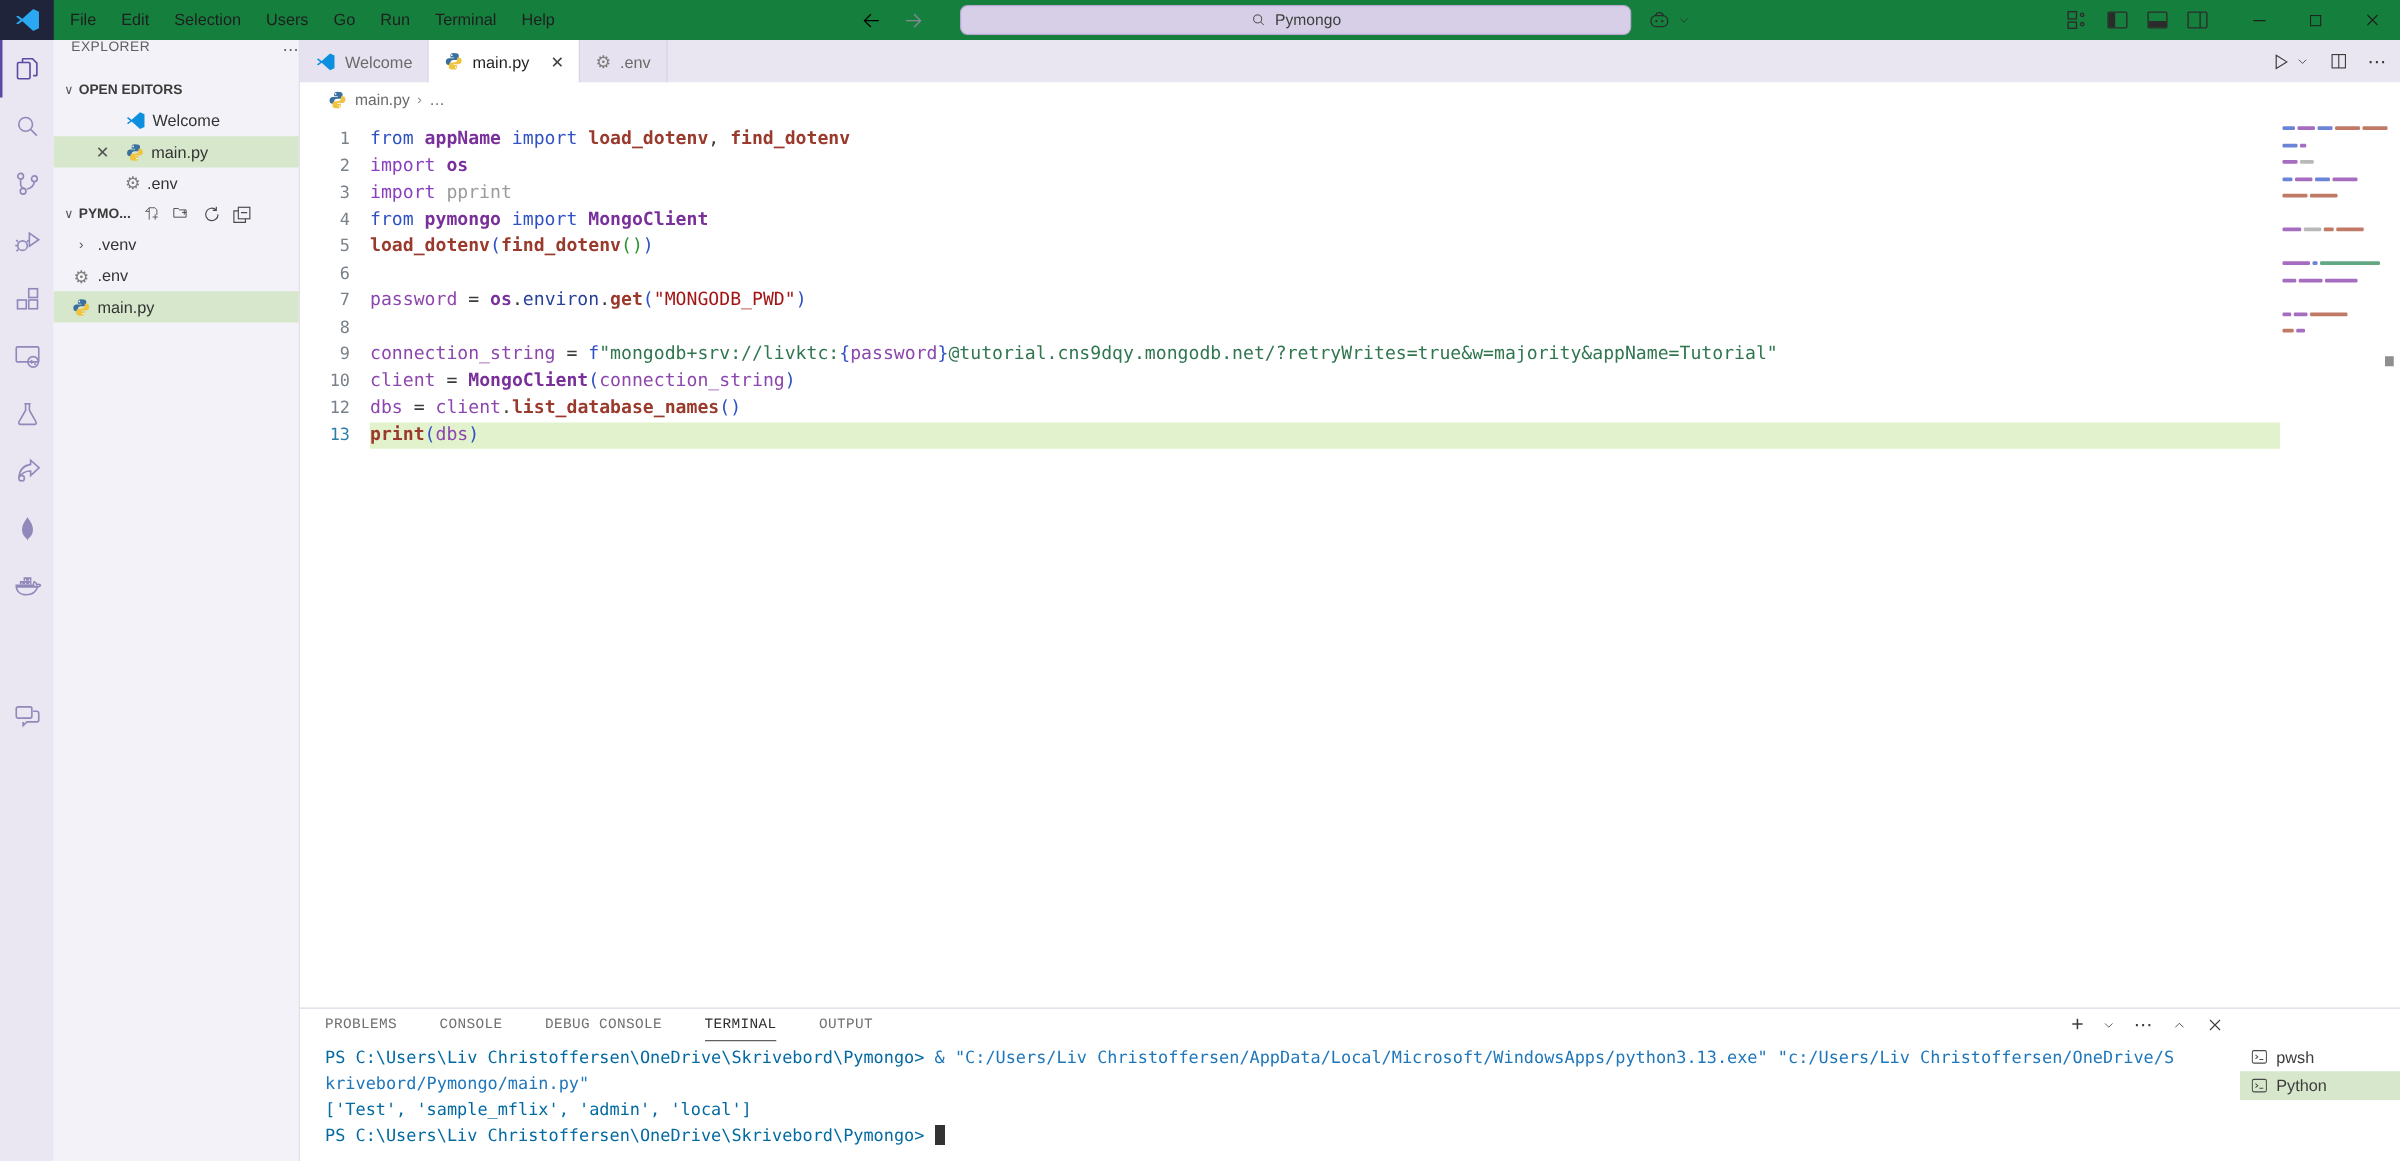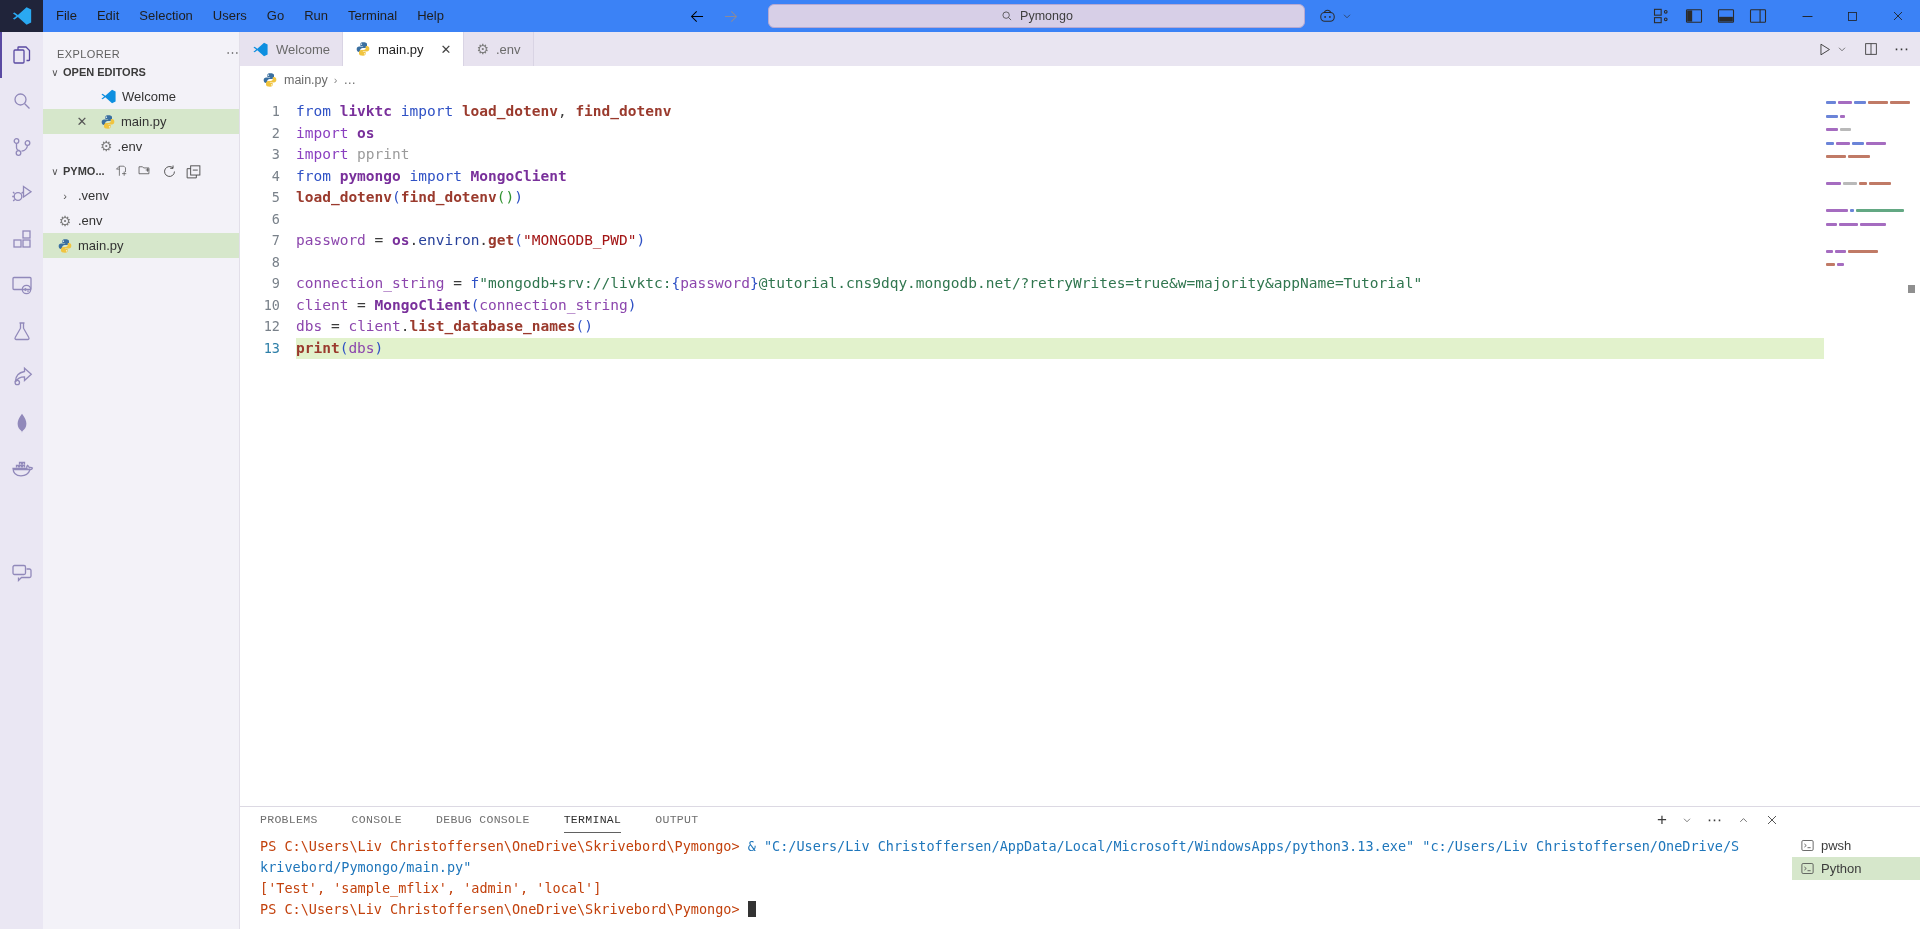--- a/index.html
+++ b/index.html
@@ -2,21 +2,21 @@
 <html><head>
 <meta charset="utf-8">
 <style>
   * { margin:0; padding:0; box-sizing:border-box; }
   html,body { width:1920px; height:929px; overflow:hidden; background:#fff;
               font-family:"Liberation Sans", sans-serif; }
   .window { position:relative; width:1920px; height:929px; background:#fff; }
 
   
   .titlebar { position:absolute; left:0; top:0; width:1920px; height:32px;
-              background:#3b82f6; display:flex; align-items:center; }
+              background:#15803d; display:flex; align-items:center; }
   .corner-logo { position:absolute; left:0; top:0; width:43px; height:32px;
                  background:#20243a; display:flex; align-items:center; justify-content:center; }
   .menus { position:absolute; left:46px; top:0; height:32px; display:flex; align-items:center; }
   .menu-item { padding:0 10px; font-size:13px; color:#1e1e1e; height:32px; line-height:32px; cursor:default; }
   .nav-arrows { position:absolute; left:688px; top:0; height:32px; display:flex; align-items:center; gap:14px; }
   .search-box { position:absolute; left:768px; top:4px; width:537px; height:24px;
                 background:#d7cfe7; border:1px solid #b6a9d2; border-radius:6px;
                 display:flex; align-items:center; justify-content:center; gap:6px;
                 font-size:12.5px; color:#3e3e3e; }
   .copilot-wrap { position:absolute; left:1318px; top:0; height:32px; display:flex; align-items:center; gap:4px; color:#2b2b2b; }
@@ -27,21 +27,21 @@
   
   .main { position:absolute; left:0; top:32px; width:1920px; height:897px; }
 
   .activitybar { position:absolute; left:0; top:0; width:43px; height:897px; background:#eae7f3; }
   .act-icon { width:43px; height:46px; display:flex; align-items:center; justify-content:center; color:#9189ba; }
   .act-icon.active { color:#5a4aa2; box-shadow:inset 2px 0 0 #5a4aa2; }
   .act-icon.gap-top { margin-top:58px; }
 
   .sidebar { position:absolute; left:43px; top:0; width:197px; height:897px; background:#f3f2f8;
              border-right:1px solid #e2dfe9; font-size:13px; color:#333; }
-  .sb-header { height:28px; display:flex; align-items:flex-end; padding:0 0 0 14px; }
+  .sb-header { height:28px; display:flex; align-items:flex-start; padding:0 0 0 14px; }
   .sb-title { font-size:11px; letter-spacing:.4px; color:#5f5f5f; flex:1; }
   .sb-sec-head { height:24px; display:flex; align-items:center; padding-left:4px; font-weight:bold; font-size:11px; color:#3b3b3b; }
   .sb-sec-head .chev { width:16px; text-align:center; font-size:10px; color:#555; font-weight:normal; }
   .sb-actions { display:flex; align-items:center; gap:7px; margin-left:8px; color:#4a4a4a; }
   .sb-row { height:25px; display:flex; align-items:center; gap:5px; position:relative; }
   .sb-row.sel { background:#d6e7cb; }
   .sb-row .close-x { position:absolute; left:32px; width:14px; text-align:center; color:#555; font-size:13px; }
   .sb-row .lbl { color:#333; }
   .ind-editors { padding-left:57px; }
   .ind-files { padding-left:14px; }
@@ -83,21 +83,21 @@
   .ruler-dash { position:absolute; right:5px; top:192px; width:7px; height:8px; background:#8f8f8f; }
 
   
   .panel { position:absolute; left:0; bottom:0; width:1680px; height:123px; background:#fff; border-top:1px solid #dcd9e3; }
   .panel-tabs { position:absolute; left:20px; top:0; height:26px; display:flex; gap:34px; align-items:center;font-family:Liberation Mono, monospace; }
   .panel-tab { font-size:11.5px; letter-spacing:.3px; color:#707070; height:26px; line-height:26px; }
   .panel-tab.active { color:#2f2f2f; border-bottom:1px solid #616161; }
   .panel-actions { position:absolute; right:140px; top:0; height:26px; display:flex; align-items:center; gap:14px; color:#3b3b3b; }
   .term { position:absolute; left:20px; top:29px; width:1520px; font-family:"DejaVu Sans Mono", monospace;
           font-size:13.5px; line-height:21px; white-space:pre; overflow:hidden; }
-  .tt { color:#c2410c;text-align:center; } .tb { color:#1e76bb; }
+  .tt { color:#0369a1;text-align:center; } .tb { color:#1e76bb; }
   .cursor { display:inline-block; width:8px; height:16px; background:#333; vertical-align:-3px; }
   .term-list { position:absolute; right:0; top:27px; width:128px; }
   .term-row { height:23px; display:flex; align-items:center; gap:6px; padding-left:8px; font-size:13px; color:#3c3c3c; }
   .term-row.sel { background:#d6e7cb; }
   svg { display:block; }
 </style>
 </head>
 <body>
 
 <div class="window">
@@ -425,21 +425,21 @@
               <circle cx="14.3" cy="19.3" r="1" fill="#fff"></circle>
             </svg>
           </span>
         <span>main.py</span>
         <span class="crumb-sep">›</span>
         <span>…</span>
       </div>
 
       <div class="code-area">
         <div class="code-lines" id="code-lines">
-            <div class="code-line"><span class="ln">1</span><span class="lc"><span class="tk-kw">from </span><span class="tk-mod">livktc</span><span class="tk-kw"> import </span><span class="tk-fn">load_dotenv</span><span class="tk-pun">, </span><span class="tk-fn">find_dotenv</span></span></div>
+            <div class="code-line"><span class="ln">1</span><span class="lc"><span class="tk-kw">from </span><span class="tk-mod">appName</span><span class="tk-kw"> import </span><span class="tk-fn">load_dotenv</span><span class="tk-pun">, </span><span class="tk-fn">find_dotenv</span></span></div>
             <div class="code-line"><span class="ln">2</span><span class="lc"><span class="tk-kwp">import </span><span class="tk-mod">os</span></span></div>
             <div class="code-line"><span class="ln">3</span><span class="lc"><span class="tk-kwp">import </span><span class="tk-gray">pprint</span></span></div>
             <div class="code-line"><span class="ln">4</span><span class="lc"><span class="tk-kw">from </span><span class="tk-mod">pymongo</span><span class="tk-kw"> import </span><span class="tk-mod">MongoClient</span></span></div>
             <div class="code-line"><span class="ln">5</span><span class="lc"><span class="tk-fn">load_dotenv</span><span class="tk-b1">(</span><span class="tk-fn">find_dotenv</span><span class="tk-b2">(</span><span class="tk-b2">)</span><span class="tk-b1">)</span></span></div>
             <div class="code-line"><span class="ln">6</span><span class="lc"></span></div>
             <div class="code-line"><span class="ln">7</span><span class="lc"><span class="tk-var">password</span><span class="tk-pun"> = </span><span class="tk-mod">os</span><span class="tk-pun">.</span><span class="tk-nav">environ</span><span class="tk-pun">.</span><span class="tk-fn">get</span><span class="tk-b1">(</span><span class="tk-str">"MONGODB_PWD"</span><span class="tk-b1">)</span></span></div>
             <div class="code-line"><span class="ln">8</span><span class="lc"></span></div>
             <div class="code-line"><span class="ln">9</span><span class="lc"><span class="tk-var">connection_string</span><span class="tk-pun"> = </span><span class="tk-kw">f</span><span class="tk-strg">"mongodb+srv://livktc:</span><span class="tk-b1">{</span><span class="tk-var">password</span><span class="tk-b1">}</span><span class="tk-strg">@tutorial.cns9dqy.mongodb.net/?retryWrites=true&amp;w=majority&amp;appName=Tutorial"</span></span></div>
             <div class="code-line"><span class="ln">10</span><span class="lc"><span class="tk-var">client</span><span class="tk-pun"> = </span><span class="tk-mod">MongoClient</span><span class="tk-b1">(</span><span class="tk-var">connection_string</span><span class="tk-b1">)</span></span></div>
             <div class="code-line"><span class="ln">12</span><span class="lc"><span class="tk-var">dbs</span><span class="tk-pun"> = </span><span class="tk-var">client</span><span class="tk-pun">.</span><span class="tk-fn">list_database_names</span><span class="tk-b1">(</span><span class="tk-b1">)</span></span></div>

